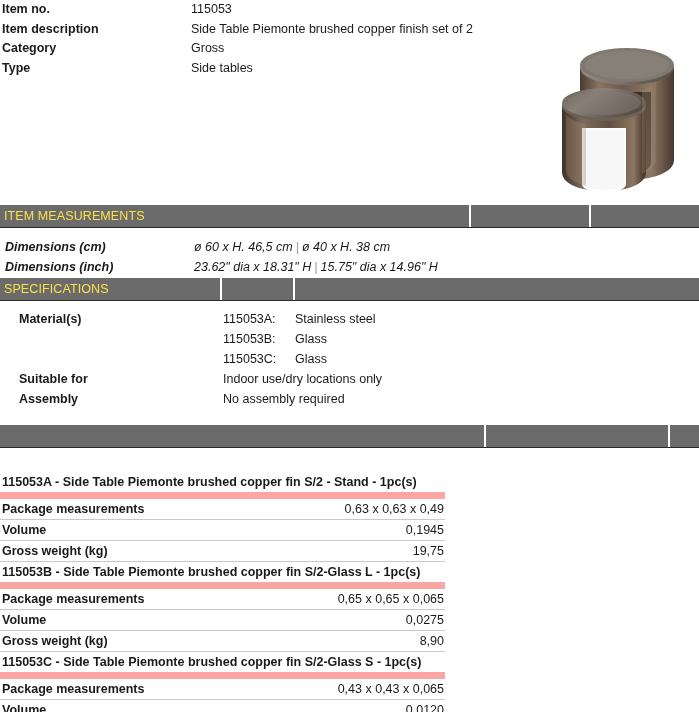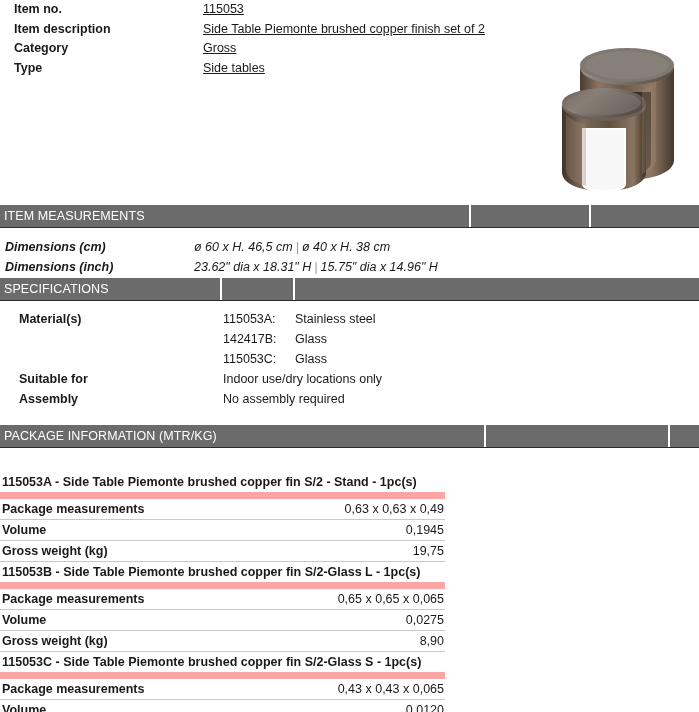--- a/index.html
+++ b/index.html
@@ -21,53 +21,51 @@
   .top-block {
     position: absolute;
     left: 0;
     top: 0;
     width: 540px;
   }
   .info-row {
     display: flex;
     align-items: center;
     line-height: 19.5px;
-    padding-left: 12px;
   }
   .info-label {
     width: 191px;
     flex: 0 0 191px;
     padding-left: 2px;
     font-weight: bold;
     box-sizing: border-box;
   }
   .info-value {
     flex: 1 1 auto;
     padding-right: 4px;
-    text-decoration: underline;
   }
 
   
   .photo {
     position: absolute;
     left: 556px;
     top: 32px;
     width: 142px;
     height: 162px;
   }
   .photo svg { display: block; }
 
   
   .bar {
     position: absolute;
     left: 0;
     width: 699px;
     height: 22px;
     background: #6b6b6b;
-    color: #ffffff;
+    color: #fde047;
     font-size: 12.5px;
     line-height: 22px;
     letter-spacing: 0.1px;
     box-sizing: border-box;
   }
   .bar-title {
     position: absolute;
     left: 4px;
     top: 0;
     line-height: 22px;
@@ -278,38 +276,37 @@
 </div>
 <div class="bar-underline" style="top:300px;"></div>
 
 <div class="spec-block" style="top:309px;">
   <div class="spec-row">
     <div class="spec-label">Material(s)</div>
     <div class="spec-value"><span class="mat-code">115053A:</span><span>Stainless steel</span></div>
   </div>
   <div class="spec-row">
     <div class="spec-label"></div>
-    <div class="spec-value"><span class="mat-code">142417B:</span><span>Glass</span></div>
+    <div class="spec-value"><span class="mat-code">115053B:</span><span>Glass</span></div>
   </div>
   <div class="spec-row">
     <div class="spec-label"></div>
     <div class="spec-value"><span class="mat-code">115053C:</span><span>Glass</span></div>
   </div>
   <div class="spec-row">
     <div class="spec-label">Suitable for</div>
     <div class="spec-value">Indoor use/dry locations only</div>
   </div>
   <div class="spec-row">
     <div class="spec-label">Assembly</div>
     <div class="spec-value">No assembly required</div>
   </div>
 </div>
 
 <div class="bar" style="top:425px;">
-  <span class="bar-title">PACKAGE INFORMATION (MTR/KG)</span>
   <span class="bar-div" style="left:484px;"></span>
   <span class="bar-div" style="left:668px;"></span>
 </div>
 <div class="bar-underline" style="top:447px;"></div>
 
 <div class="pkg-block">
 
   <div>
     <div class="pkg-title">115053A - Side Table Piemonte brushed copper fin S/2 - Stand - 1pc(s)</div>
     <div class="pkg-row">

